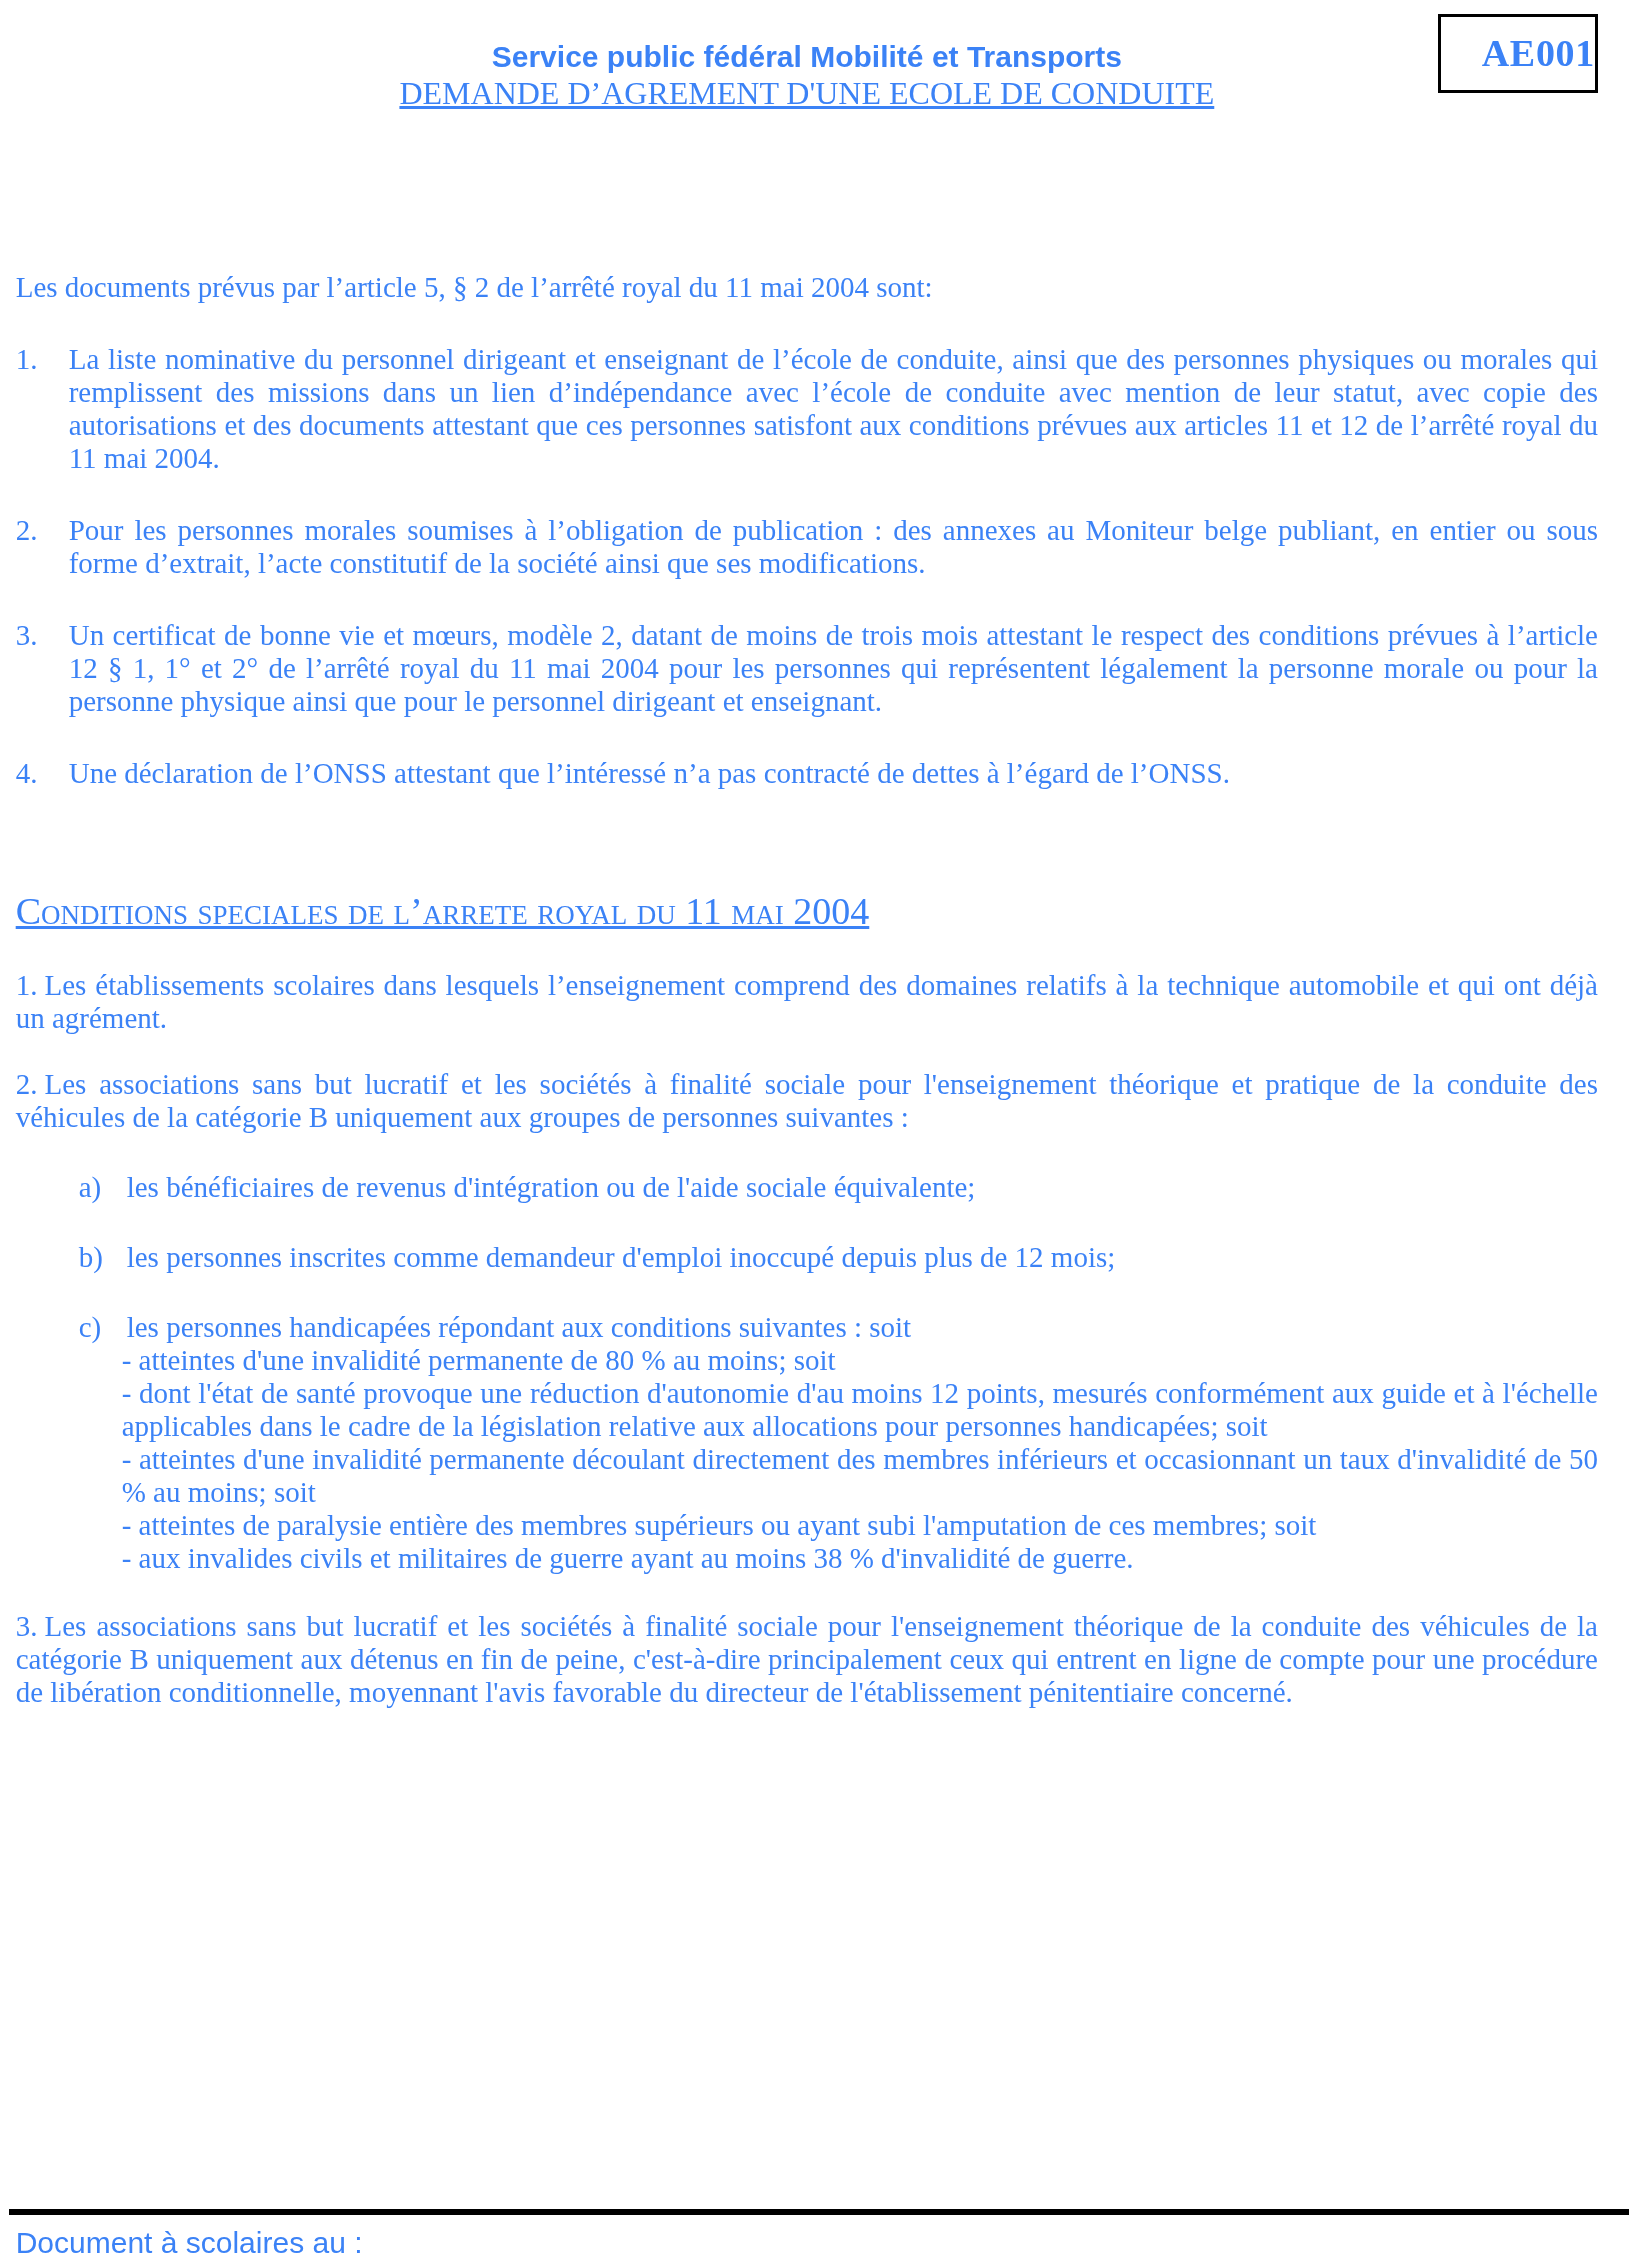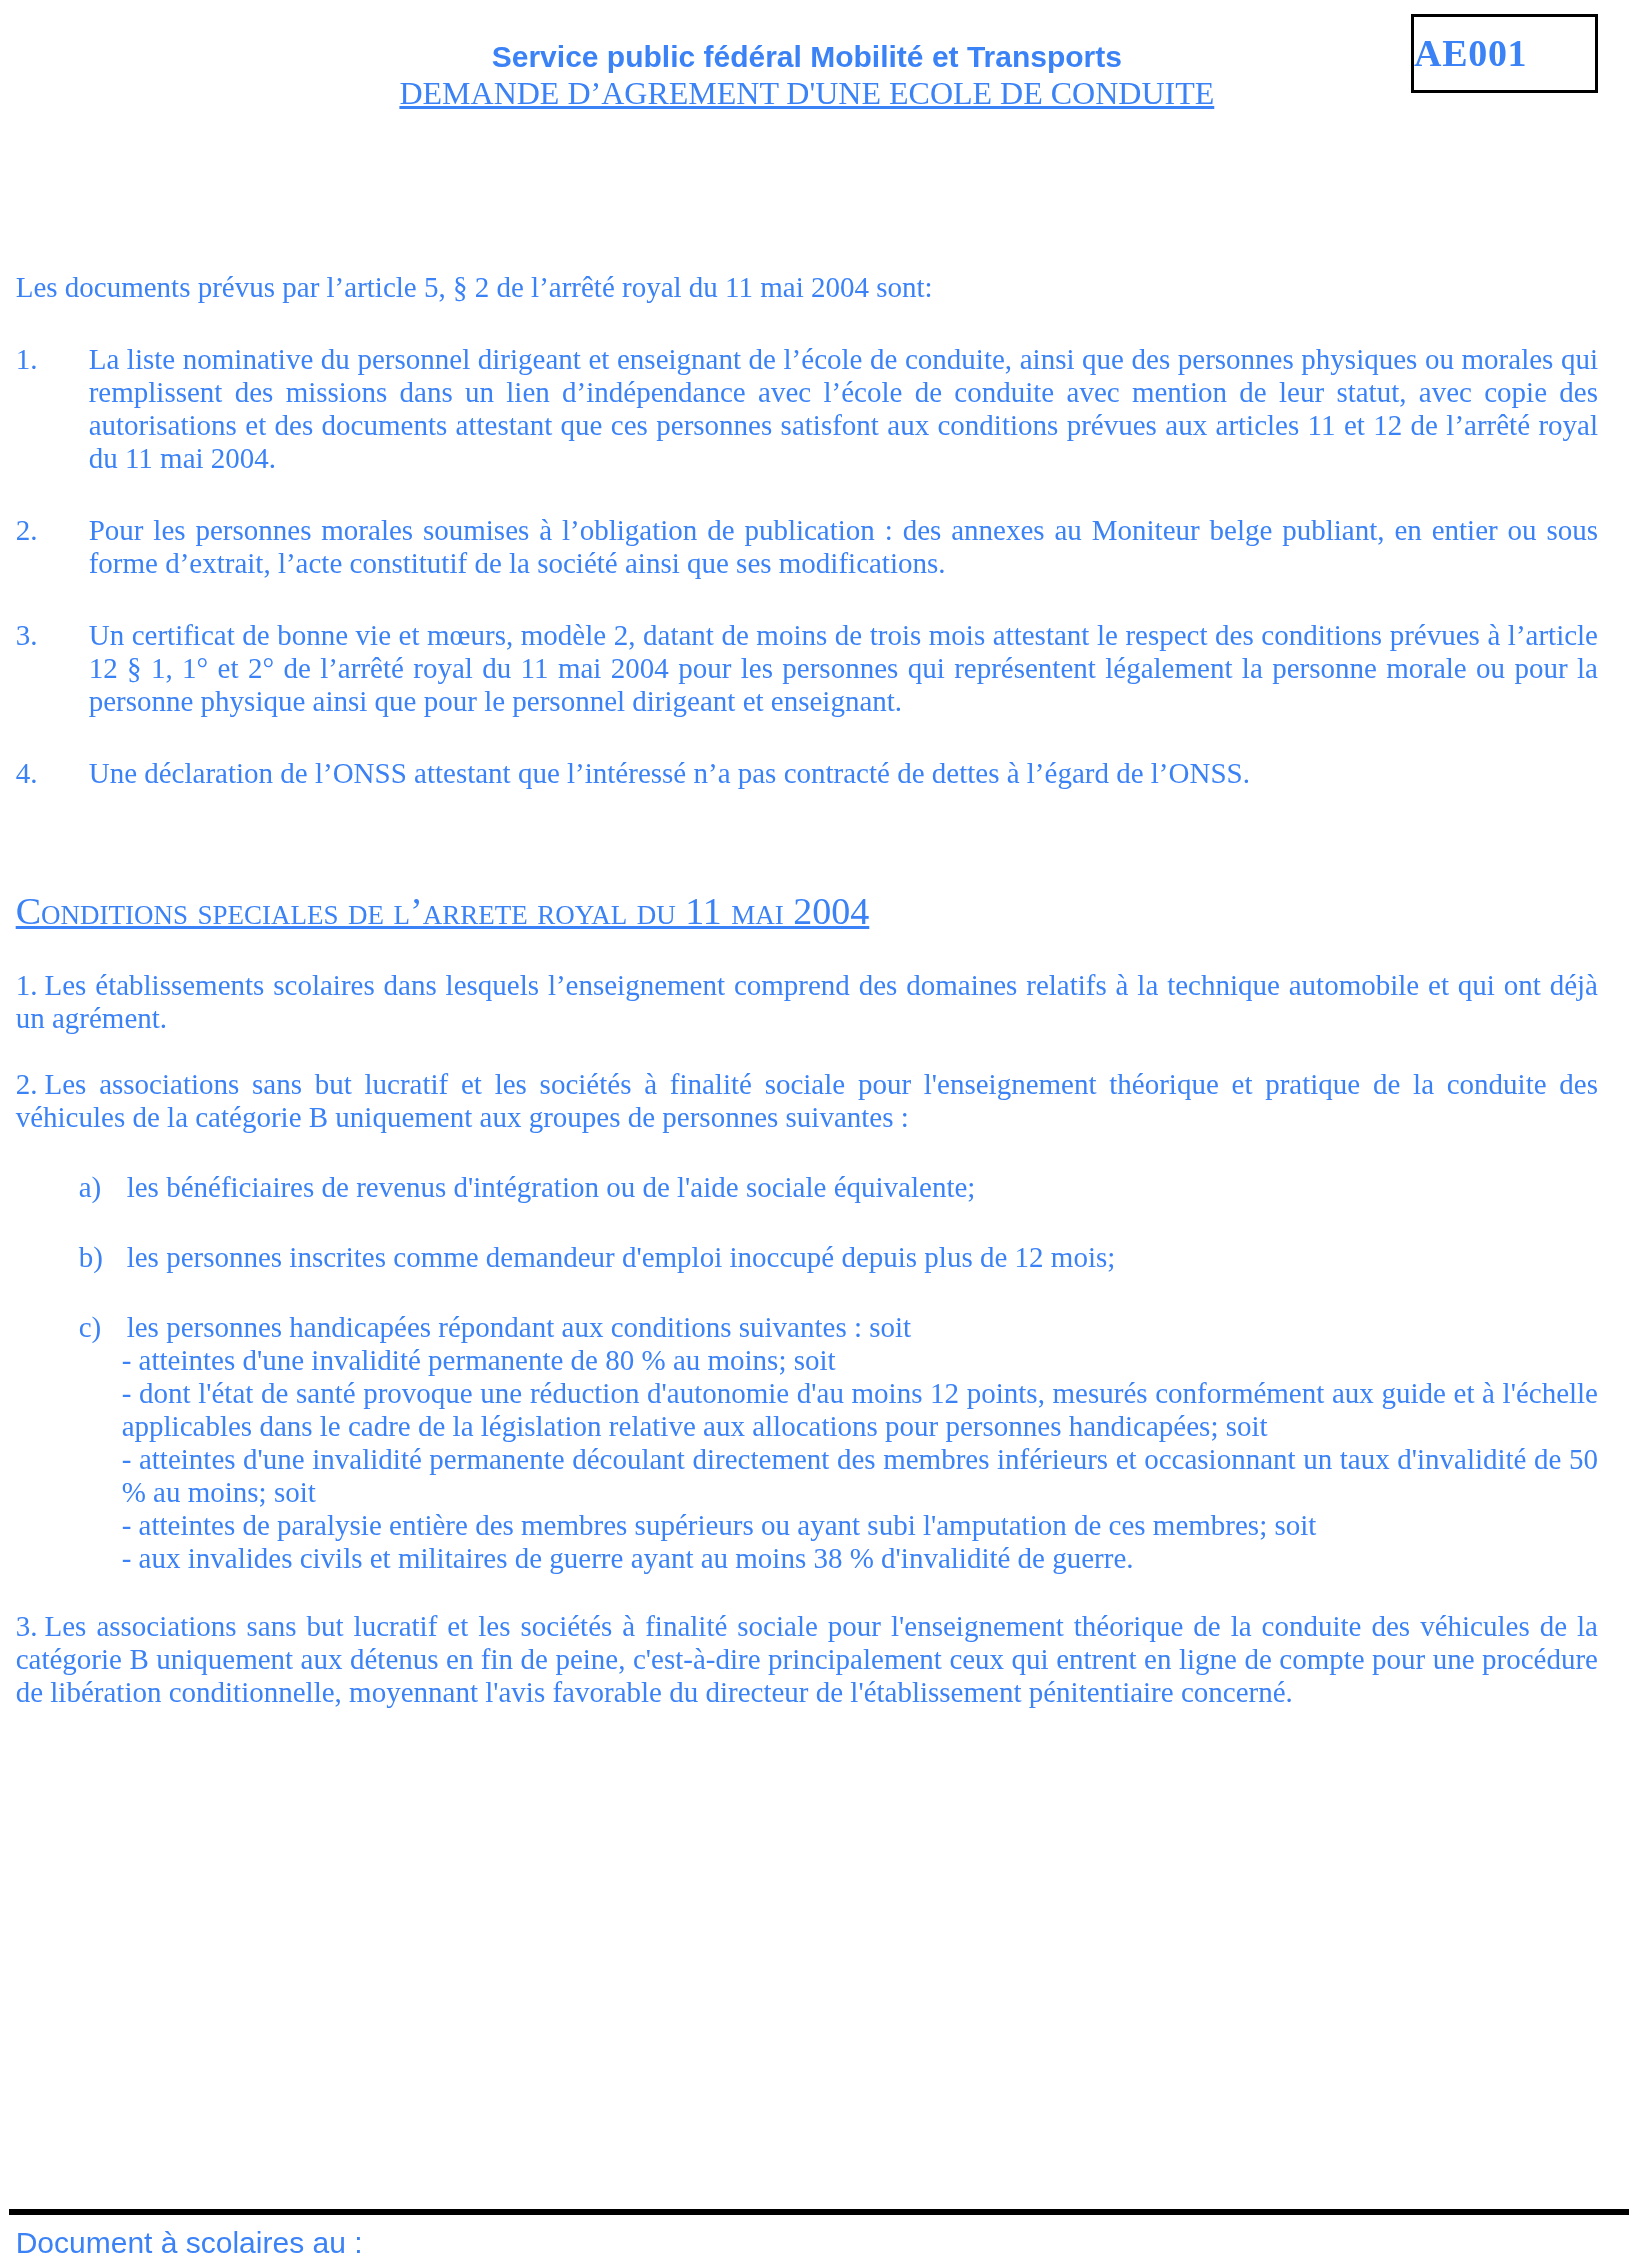--- a/index.html
+++ b/index.html
@@ -29,36 +29,36 @@
   .doc-title {
     font-weight: normal;
     font-size: 32px;
     line-height: 36px;
     text-decoration: underline;
   }
   .form-code-box {
     position: absolute;
     top: 13.5px;
     right: 31px;
-    width: 187px;
+    width: 160px;
     height: 79px;
     border: 3.6px solid #000;
     box-sizing: border-box;
     display: flex;
     align-items: center;
-    justify-content: flex-start;
+    justify-content: flex-end;
     font-weight: bold;
     font-size: 38px;
     letter-spacing: 0.7px;
   }
   .intro { margin-top: 160px; }
   p, .doc-item, .lettered-item, .bullet, .section-heading, .cond-para { margin: 0; text-align: justify; }
   .doc-item { display: flex; margin-top: 39px; }
   .doc-item .num { flex: 0 0 53px; }
-  .doc-item .txt { flex: 1; text-align: justify; margin-left: 20px; }
+  .doc-item .txt { flex: 1; text-align: justify; }
   .section-heading {
     margin-top: 105px;
     font-variant: small-caps;
     font-size: 38px;
     text-decoration: underline;
     text-align: left;
     font-weight: normal;
   }
   .cond-para1 { margin-top: 41px; }
   .cond-para2 { margin-top: 33px; }

